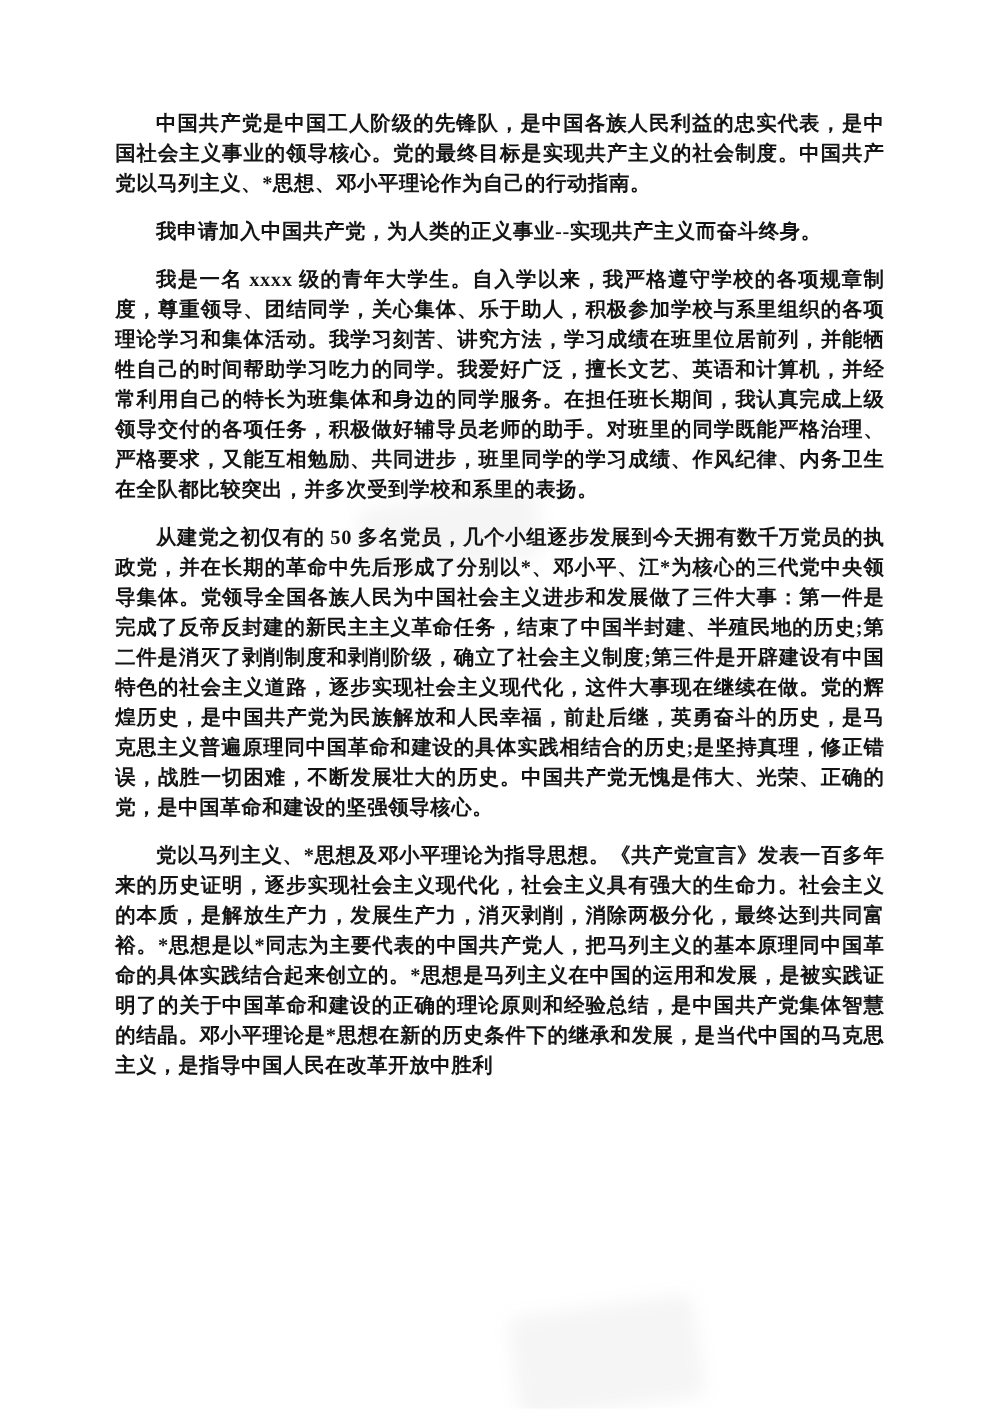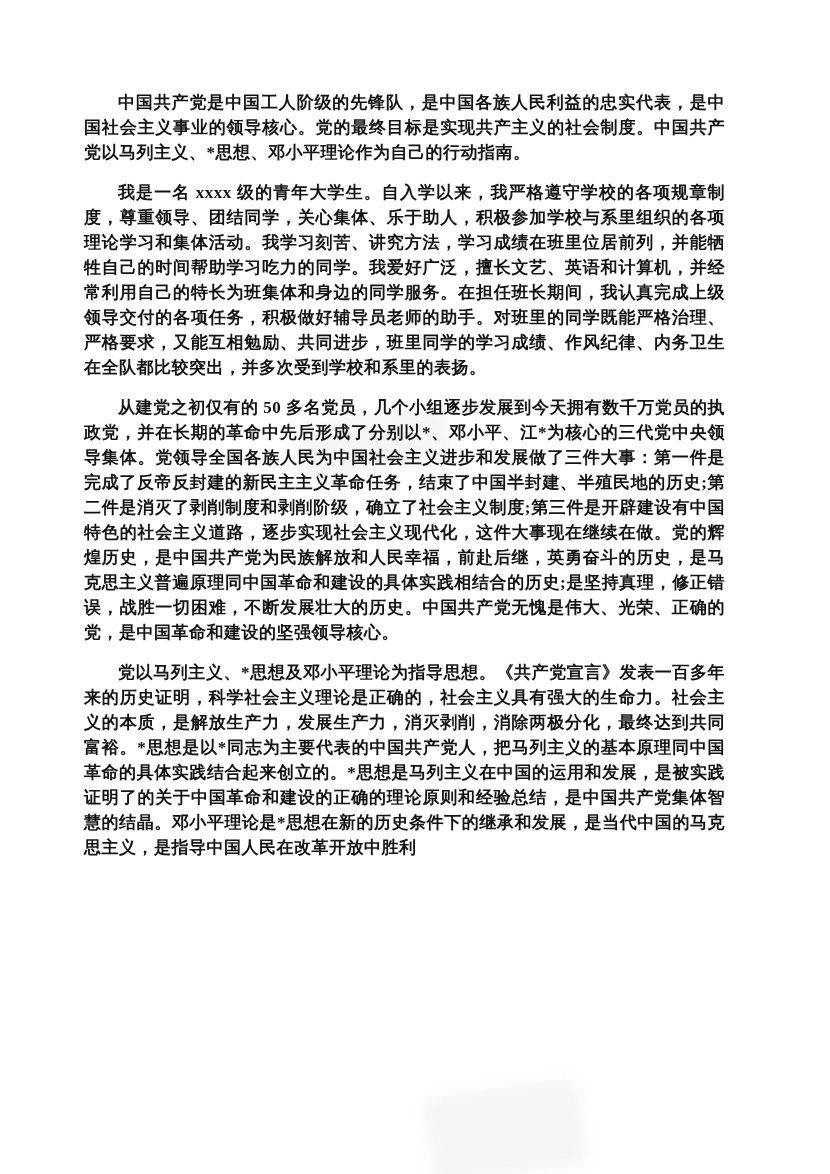--- a/index.html
+++ b/index.html
@@ -16,21 +16,21 @@
   }
   .page {
     position: relative;
     width: 830px;
     height: 1174px;
     background: #ffffff;
     overflow: hidden;
   }
   .content {
     position: absolute;
-    left: 84px;
+    left: 96px;
     top: 90px;
     width: 641px;
   }
   .content p {
     margin: 0 0 15px 0;
     font-size: 17px;
     line-height: 25px;
     letter-spacing: 0.5px;
     text-align: justify;
     text-indent: 2em;
@@ -55,18 +55,19 @@
 </head>
 <body>
 
 <div class="page">
 
   <div class="watermark wm-1"></div>
   <div class="watermark wm-2"></div>
 
   <div class="content">
     <p>中国共产党是中国工人阶级的先锋队，是中国各族人民利益的忠实代表，是中国社会主义事业的领导核心。党的最终目标是实现共产主义的社会制度。中国共产党以马列主义、*思想、邓小平理论作为自己的行动指南。</p>
+    <p>我申请加入中国共产党，为人类的正义事业--实现共产主义而奋斗终身。</p>
     <p>我是一名 xxxx 级的青年大学生。自入学以来，我严格遵守学校的各项规章制度，尊重领导、团结同学，关心集体、乐于助人，积极参加学校与系里组织的各项理论学习和集体活动。我学习刻苦、讲究方法，学习成绩在班里位居前列，并能牺牲自己的时间帮助学习吃力的同学。我爱好广泛，擅长文艺、英语和计算机，并经常利用自己的特长为班集体和身边的同学服务。在担任班长期间，我认真完成上级领导交付的各项任务，积极做好辅导员老师的助手。对班里的同学既能严格治理、严格要求，又能互相勉励、共同进步，班里同学的学习成绩、作风纪律、内务卫生在全队都比较突出，并多次受到学校和系里的表扬。</p>
     <p>从建党之初仅有的 50 多名党员，几个小组逐步发展到今天拥有数千万党员的执政党，并在长期的革命中先后形成了分别以*、邓小平、江*为核心的三代党中央领导集体。党领导全国各族人民为中国社会主义进步和发展做了三件大事：第一件是完成了反帝反封建的新民主主义革命任务，结束了中国半封建、半殖民地的历史;第二件是消灭了剥削制度和剥削阶级，确立了社会主义制度;第三件是开辟建设有中国特色的社会主义道路，逐步实现社会主义现代化，这件大事现在继续在做。党的辉煌历史，是中国共产党为民族解放和人民幸福，前赴后继，英勇奋斗的历史，是马克思主义普遍原理同中国革命和建设的具体实践相结合的历史;是坚持真理，修正错误，战胜一切困难，不断发展壮大的历史。中国共产党无愧是伟大、光荣、正确的党，是中国革命和建设的坚强领导核心。</p>
-    <p>党以马列主义、*思想及邓小平理论为指导思想。《共产党宣言》发表一百多年来的历史证明，科学社会主义理论是正确的，社会主义具有强大的生命力。社会主义的本质，是解放生产力，发展生产力，消灭剥削，消除两极分化，最终达到共同富裕。*思想是以*同志为主要代表的中国共产党人，把马列主义的基本原理同中国革命的具体实践结合起来创立的。*思想是马列主义在中国的运用和发展，是被实践证明了的关于中国革命和建设的正确的理论原则和经验总结，是中国共产党集体智慧的结晶。邓小平理论是*思想在新的历史条件下的继承和发展，是当代中国的马克思主义，是指导中国人民在改革开放中胜利</p>
+    <p>党以马列主义、*思想及邓小平理论为指导思想。《共产党宣言》发表一百多年来的历史证明，逐步实现社会主义现代化，社会主义具有强大的生命力。社会主义的本质，是解放生产力，发展生产力，消灭剥削，消除两极分化，最终达到共同富裕。*思想是以*同志为主要代表的中国共产党人，把马列主义的基本原理同中国革命的具体实践结合起来创立的。*思想是马列主义在中国的运用和发展，是被实践证明了的关于中国革命和建设的正确的理论原则和经验总结，是中国共产党集体智慧的结晶。邓小平理论是*思想在新的历史条件下的继承和发展，是当代中国的马克思主义，是指导中国人民在改革开放中胜利</p>
   </div>
 
 </div>
 
 </body></html>

